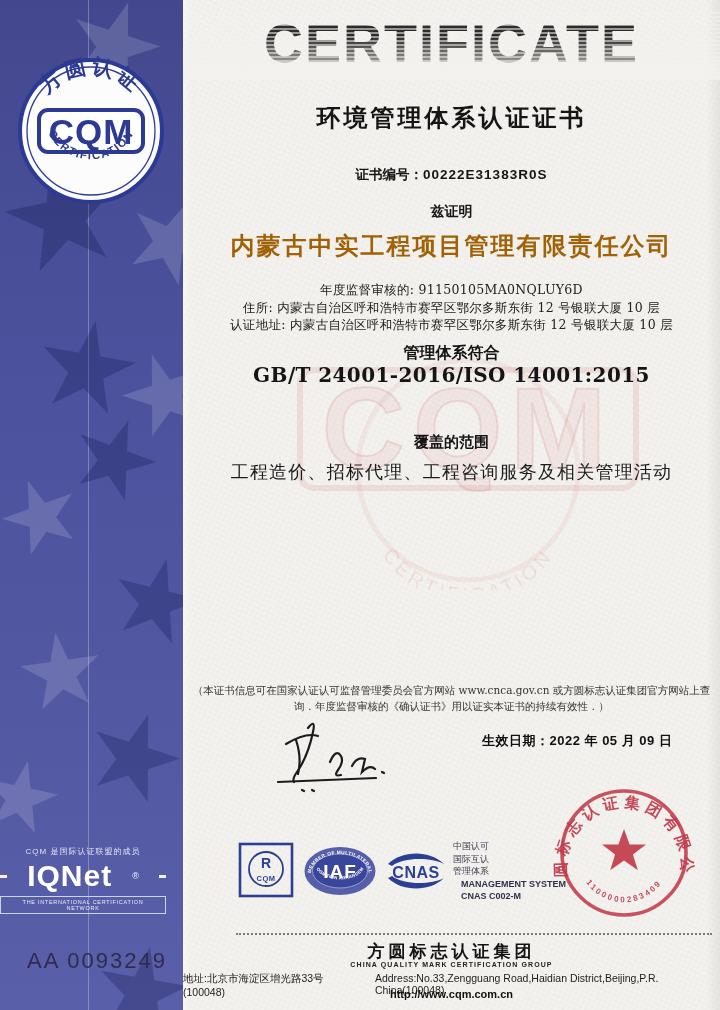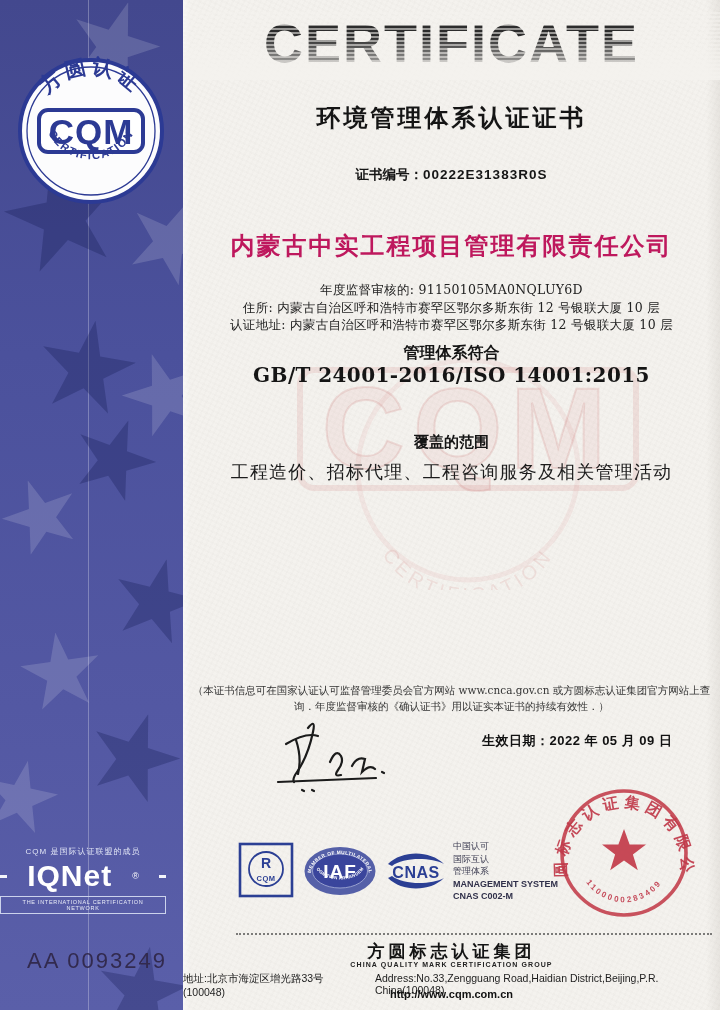--- a/index.html
+++ b/index.html
@@ -40,38 +40,38 @@
     background:
       linear-gradient(180deg, rgba(244,242,238,0) 0%, rgba(244,242,238,0) 38%, rgba(244,242,238,.35) 62%, rgba(244,242,238,.72) 86%, rgba(244,242,238,.85) 100%),
       repeating-linear-gradient(180deg, rgba(244,242,238,0) 0 2.5px, rgba(244,242,238,.55) 2.5px 4px);
   }
   
   .c { position:absolute; left:183px; width:537px; text-align:center; color:#151515; }
   .title-cn   { top:102px; font-size:24px; font-weight:bold; letter-spacing:3px; font-family:"Liberation Sans",sans-serif; }
   .cert-no    { top:166px; font-size:13.5px; font-weight:bold; font-family:"DejaVu Serif",serif; }
   .cert-no .val { font-family:"Liberation Sans",sans-serif; font-weight:600; letter-spacing:1px; }
   .attest     { top:203px; font-size:14px; font-weight:bold; font-family:"DejaVu Serif",serif; }
-  .company    { top:230px; font-size:24px; font-weight:600; letter-spacing:2px; font-family:"DejaVu Serif",serif; color:#be185d; }
+  .company    { top:230px; font-size:24px; font-weight:600; letter-spacing:2px; font-family:"DejaVu Serif",serif; color:#a16207; }
   .info1      { top:282px; }
   .info2      { top:300px; }
   .info3      { top:317px; }
   .info-line  { font-size:12.5px; font-family:"DejaVu Serif",serif; color:#222; letter-spacing:.3px; }
   .conform    { top:343px; font-size:16px; font-weight:bold; font-family:"Liberation Sans",sans-serif; }
   .standard   { top:363px; font-size:20px; font-weight:bold; font-family:"DejaVu Serif",serif; letter-spacing:.4px; }
   .scope-label{ top:433px; font-size:15px; font-weight:bold; font-family:"Liberation Sans",sans-serif; }
   .scope-text { top:460px; font-size:18px; font-family:"DejaVu Serif",serif; letter-spacing:1.2px; color:#1c1c1c; }
   .note       { top:683px; font-size:10.5px; line-height:15.5px; font-family:"DejaVu Serif",serif; color:#333; }
   .dates { position:absolute; left:482px; top:728px; width:230px; font-size:13px; font-weight:bold; line-height:26px; font-family:"Liberation Sans",sans-serif; color:#111; letter-spacing:.5px; text-align:left; }
   .signature { position:absolute; left:272px; top:714px; }
   
   .acc-cqm  { position:absolute; left:238px; top:842px; }
   .acc-iaf  { position:absolute; left:302px; top:845px; }
   .acc-cnas { position:absolute; left:384px; top:849px; }
   .acc-text { position:absolute; left:453px; top:840px; text-align:left; font-size:9px; line-height:12.5px; color:#3d3d52; font-family:"Liberation Sans",sans-serif; }
-  .acc-text .en { font-weight:bold; color:#30304a; }
+  .acc-text .en { font-weight:bold; color:#30304a;margin-left:8px; }
   .stamp { position:absolute; left:552px; top:785px; }
   
   .divider { position:absolute; left:236px; top:933px; width:476px; border-top:2px dotted rgba(60,60,60,.65); }
   .group-cn { top:940px; font-size:17px; font-weight:800; letter-spacing:4px; font-family:"Liberation Sans",sans-serif; color:#141414; }
   .group-en { top:961px; font-size:7px; font-weight:bold; letter-spacing:1.1px; color:#222; }
   .addr-row { position:absolute; left:183px; top:972px; width:537px; display:flex; justify-content:center; gap:12px; font-size:10.5px; color:#1d1d1d; }
   .website  { top:988px; font-size:11px; font-weight:bold; color:#111; }
   .watermark { position:absolute; left:258px; top:328px; opacity:.95; pointer-events:none; }
 </style>
 </head>
@@ -143,20 +143,21 @@
     <div class="banner">CERTIFICATE</div>
     <div class="banner-overlay"></div>
   </div>
 
   <div class="c title-cn">环境管理体系认证证书</div>
 
   <div class="c cert-no">
     <span>证书编号：</span><span class="val">00222E31383R0S</span>
   </div>
 
+  <div class="c attest">兹证明</div>
 
   <div class="c company">内蒙古中实工程项目管理有限责任公司</div>
 
   <div class="c info1 info-line">
     <span>年度监督审核的:</span>
     <span>91150105MA0NQLUY6D</span>
   </div>
   <div class="c info2 info-line">
     <span>住所:</span>
     <span>内蒙古自治区呼和浩特市赛罕区鄂尔多斯东街 12 号银联大厦 10 层</span>

